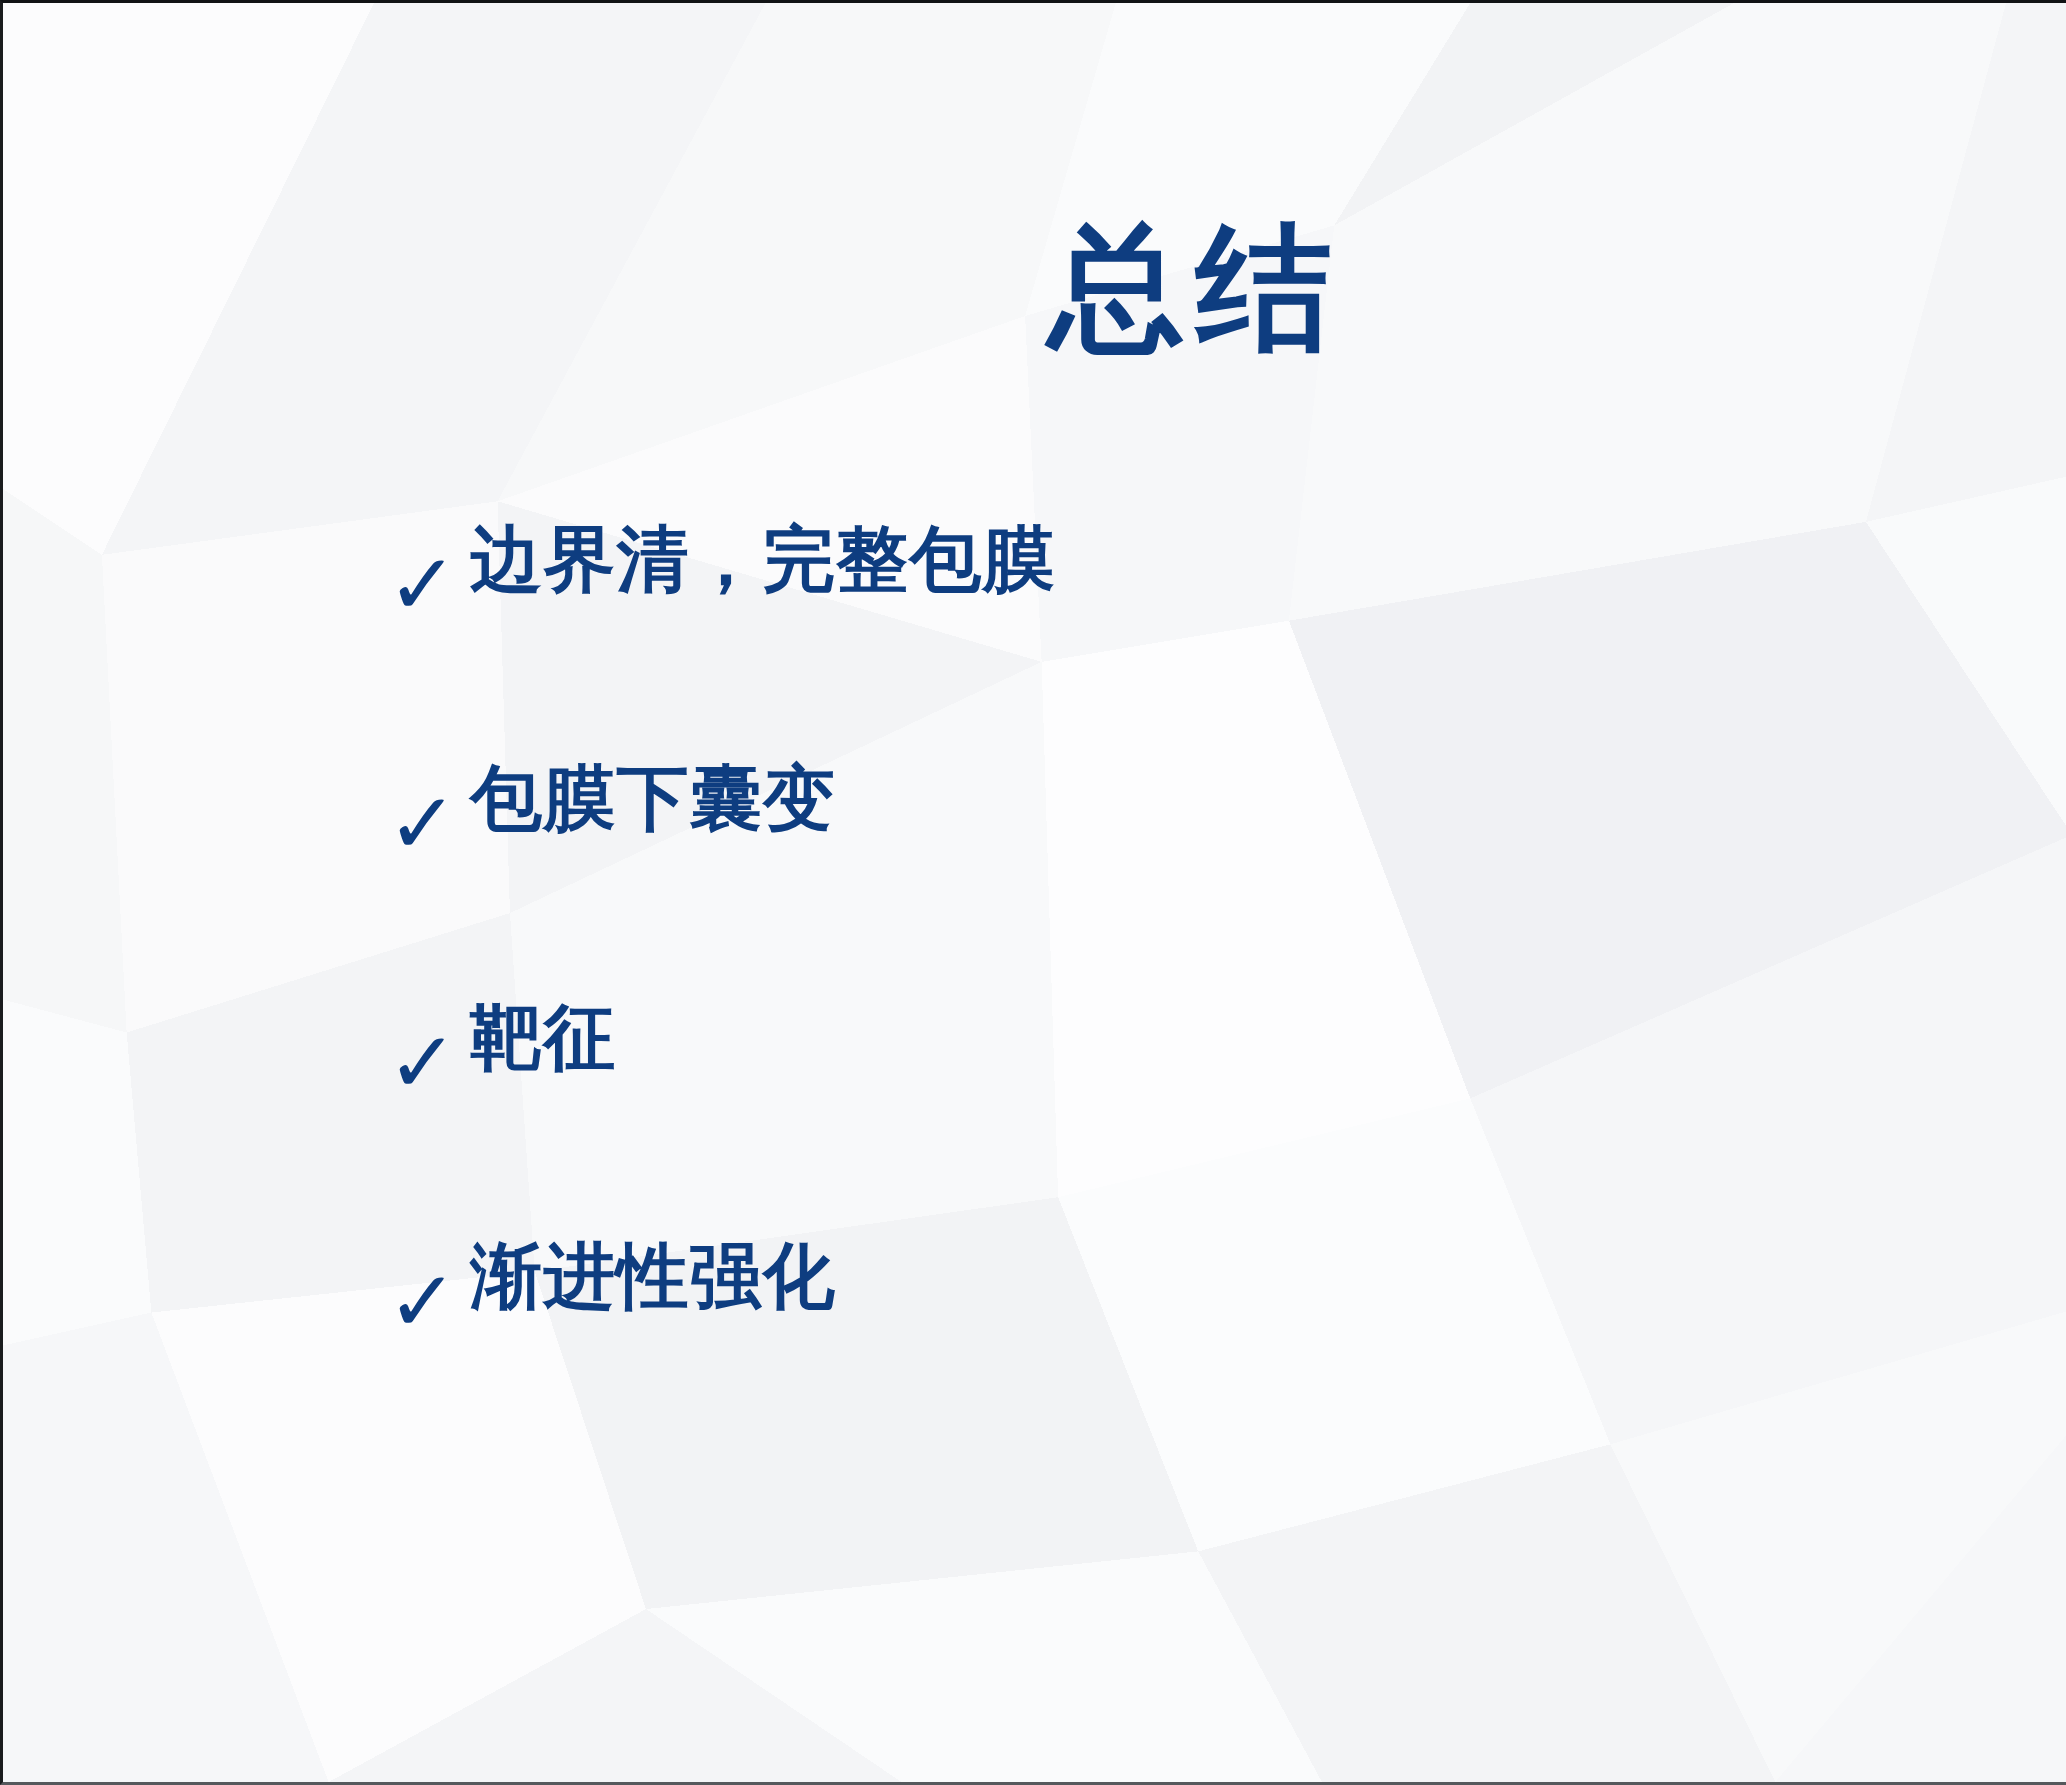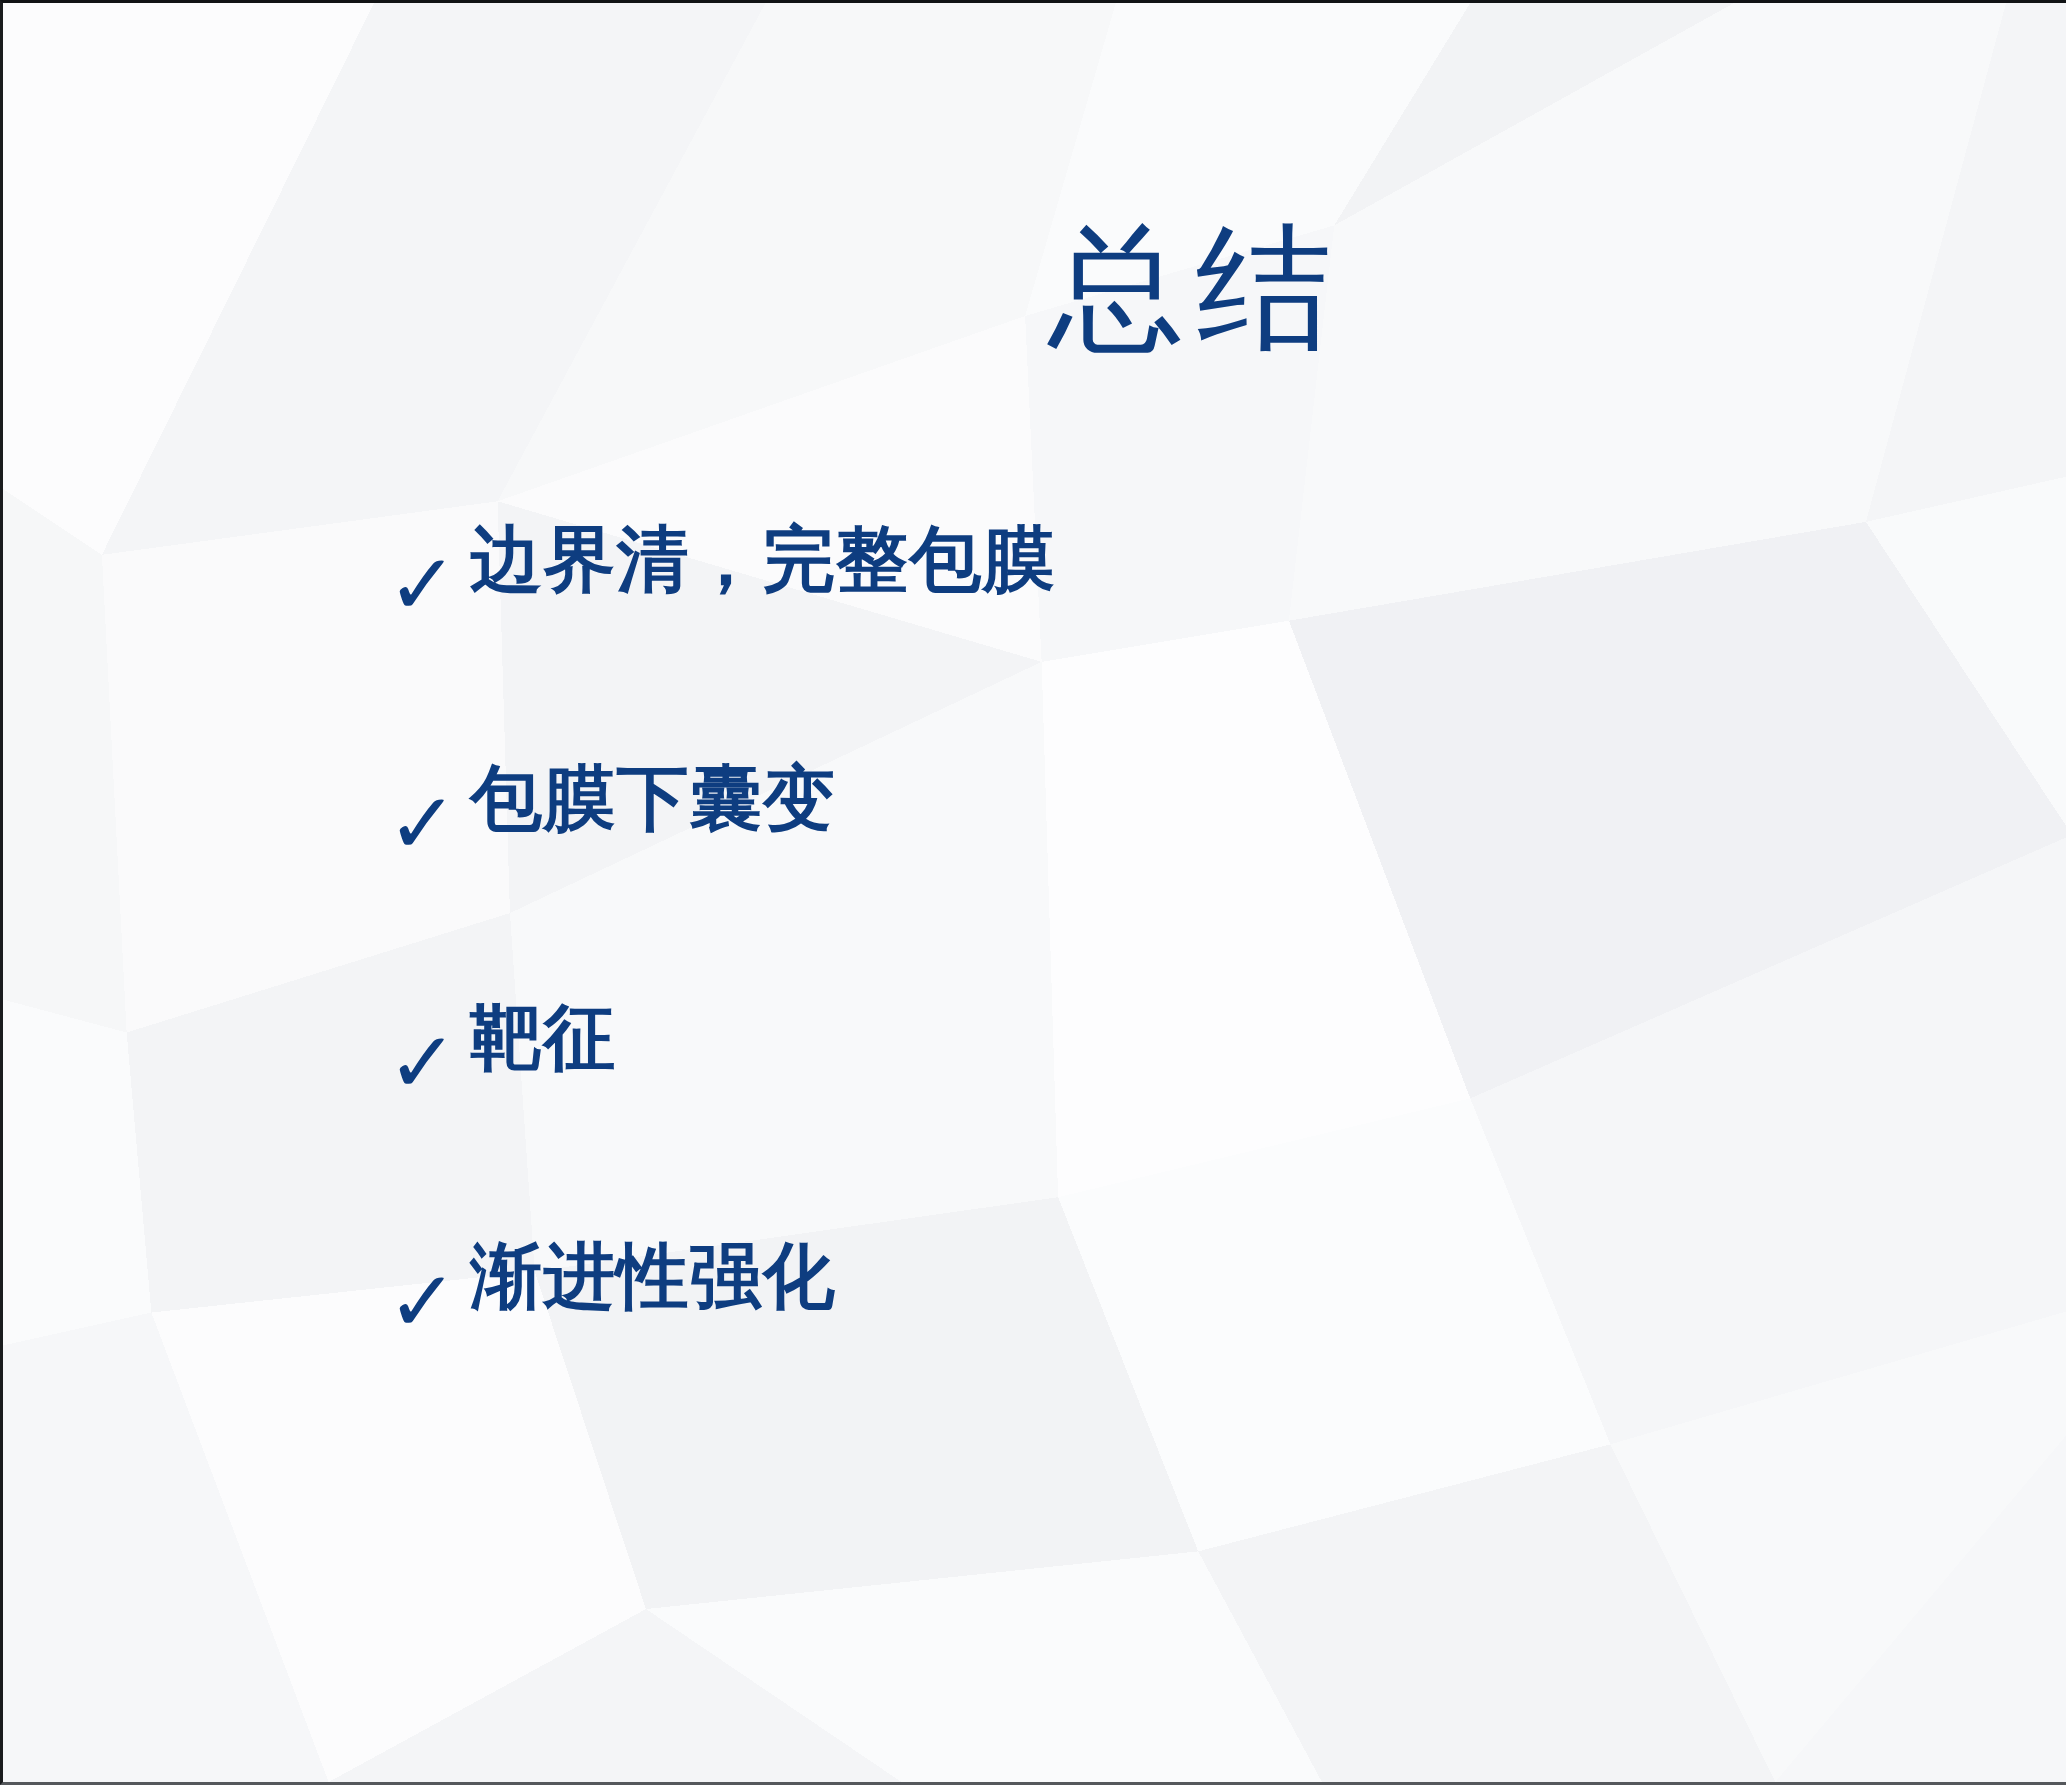--- a/index.html
+++ b/index.html
@@ -40,21 +40,21 @@
     position: absolute;
     top: 124px;
     left: 0;
     width: 100%;
     text-align: center;
   }
   #slide-title {
     display: inline-block;
     font-size: 136px;
     line-height: 1.04;
-    font-weight: 400;
+    font-weight: 700;
     letter-spacing: 11.6px;
     color: #0E3D80;
     text-indent: 11.6px;
   }
 
   
   #bullet-list {
     position: absolute;
     left: 384px;
     top: 520px;

